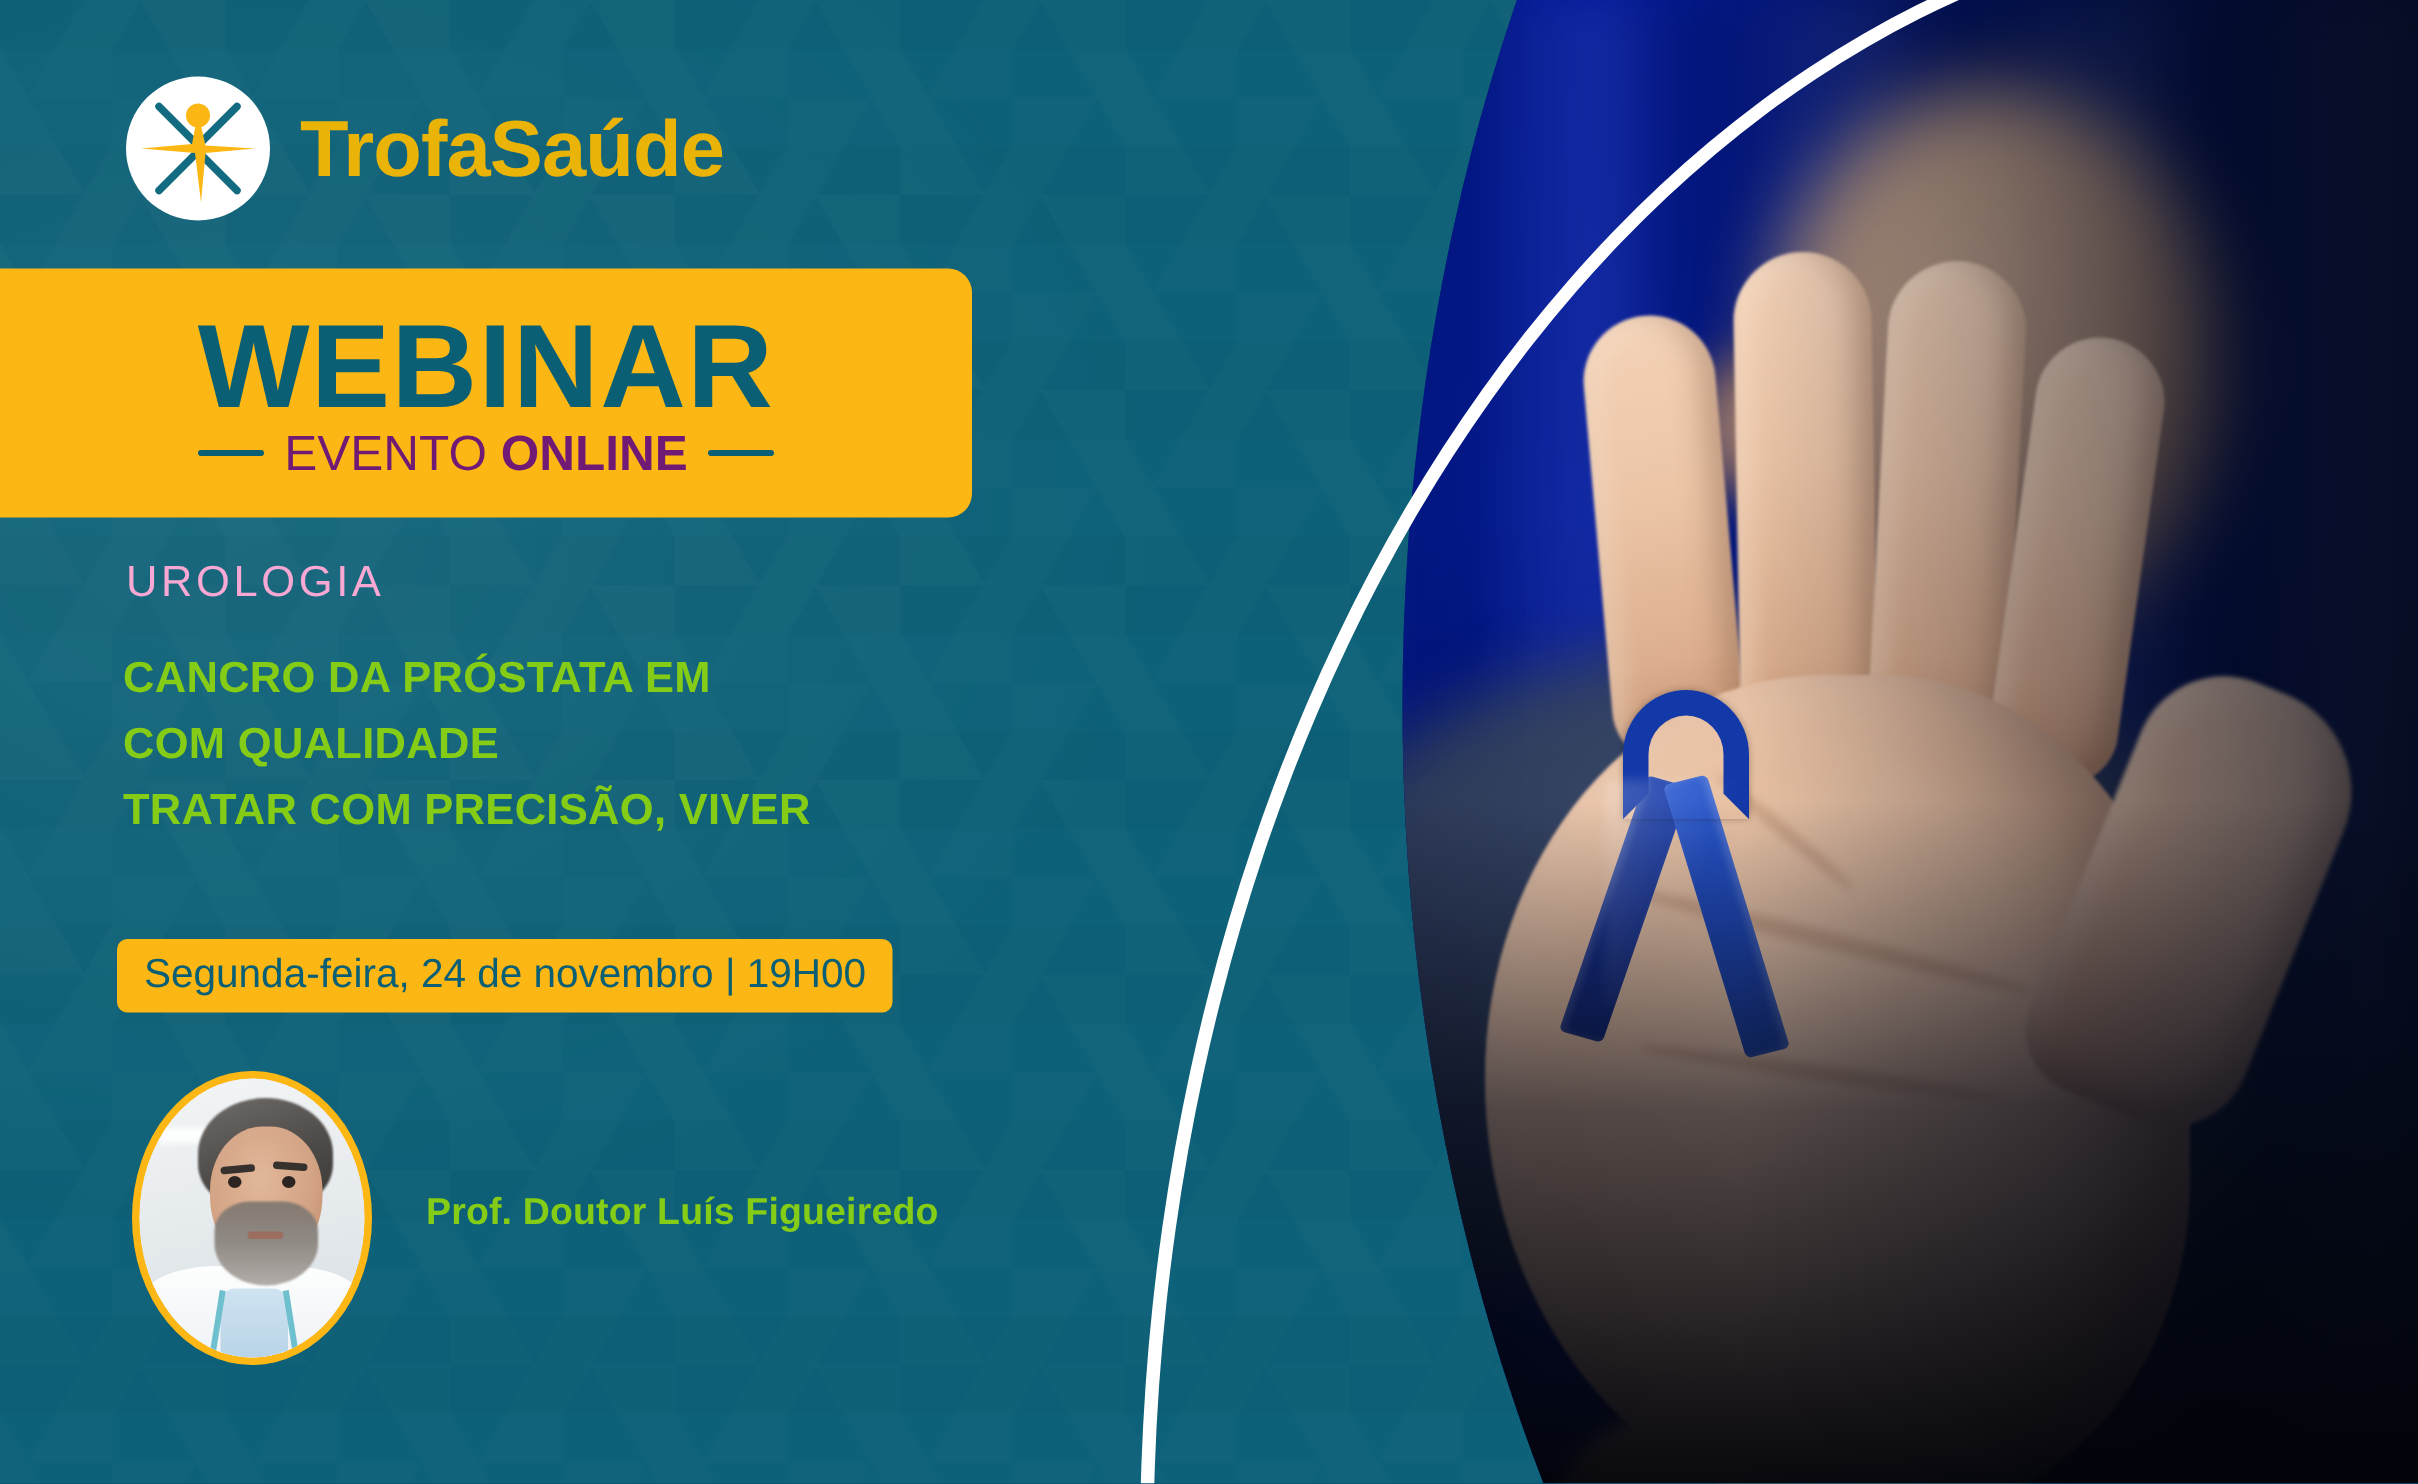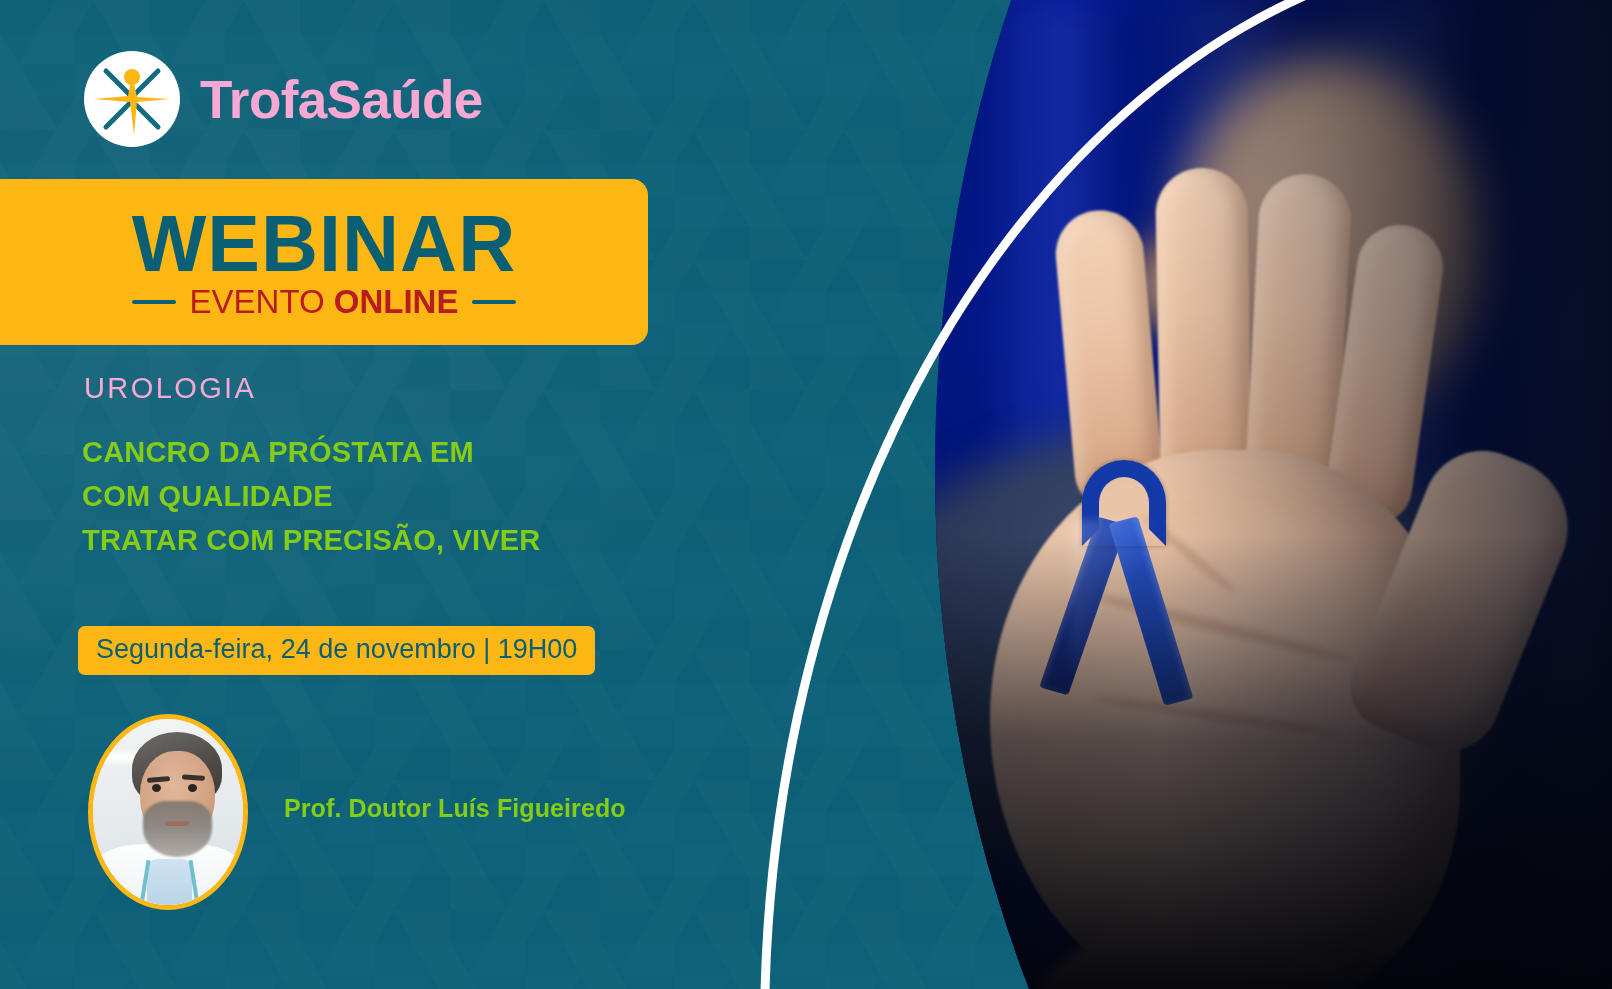--- a/index.html
+++ b/index.html
@@ -98,30 +98,30 @@
     background:linear-gradient(115deg,rgba(255,255,255,.22),transparent 55%);filter:blur(4px);}
 
   
   .curve-white{position:absolute;top:-60px;left:760px;width:1560px;height:2180px;
     border-radius:50%;border:9px solid #ffffff;background:transparent;
     clip-path:inset(60px 780px 1130px 0);}
 
   
   .logo-row{position:absolute;left:84px;top:51px;display:flex;align-items:center;gap:20px;}
   .logo-mark{width:96px;height:96px;border-radius:50%;background:#ffffff;position:relative;flex:none;}
-  .logo-name{font-size:53px;font-weight:700;color:#f9a8d4;letter-spacing:-.6px;line-height:1;}
+  .logo-name{font-size:53px;font-weight:700;color:#eab308;letter-spacing:-.6px;line-height:1;}
 
   
   .webinar-band{position:absolute;left:-30px;top:179px;width:678px;height:166px;
     background:#FDB714;border-radius:0 16px 16px 0;
     display:flex;flex-direction:column;align-items:center;justify-content:center;padding-left:30px;}
   .webinar-word{font-size:79px;font-weight:700;color:#0a5f74;letter-spacing:1px;line-height:.95;}
   .evento-row{display:flex;align-items:center;gap:14px;margin-top:4px;}
   .dash{width:44px;height:4px;background:#0a5f74;border-radius:2px;}
-  .evento-txt{font-size:33px;color:#b91c1c;line-height:1;white-space:nowrap;}
+  .evento-txt{font-size:33px;color:#701a75;line-height:1;white-space:nowrap;}
   .evento-txt b{font-weight:700;}
 
   
   .specialty{position:absolute;left:84px;top:374px;font-size:29px;color:#f9a8d4;letter-spacing:2.4px;line-height:1;}
   .title{position:absolute;left:82px;top:430px;width:540px;font-size:29px;font-weight:700;color:#84cc16;
     line-height:44px;letter-spacing:.2px;}
   .title span{display:block;}
 
   .date-badge{position:absolute;left:78px;top:626px;background:#FDB714;border-radius:7px;
     padding:8px 18px 10px;font-size:27px;color:#0a5f74;line-height:1.15;white-space:nowrap;}

